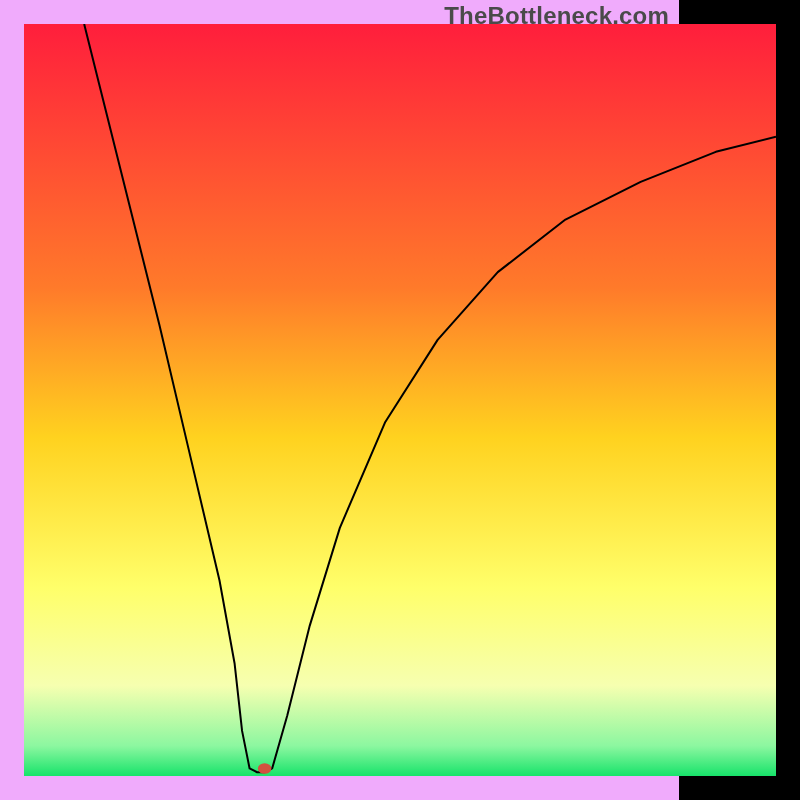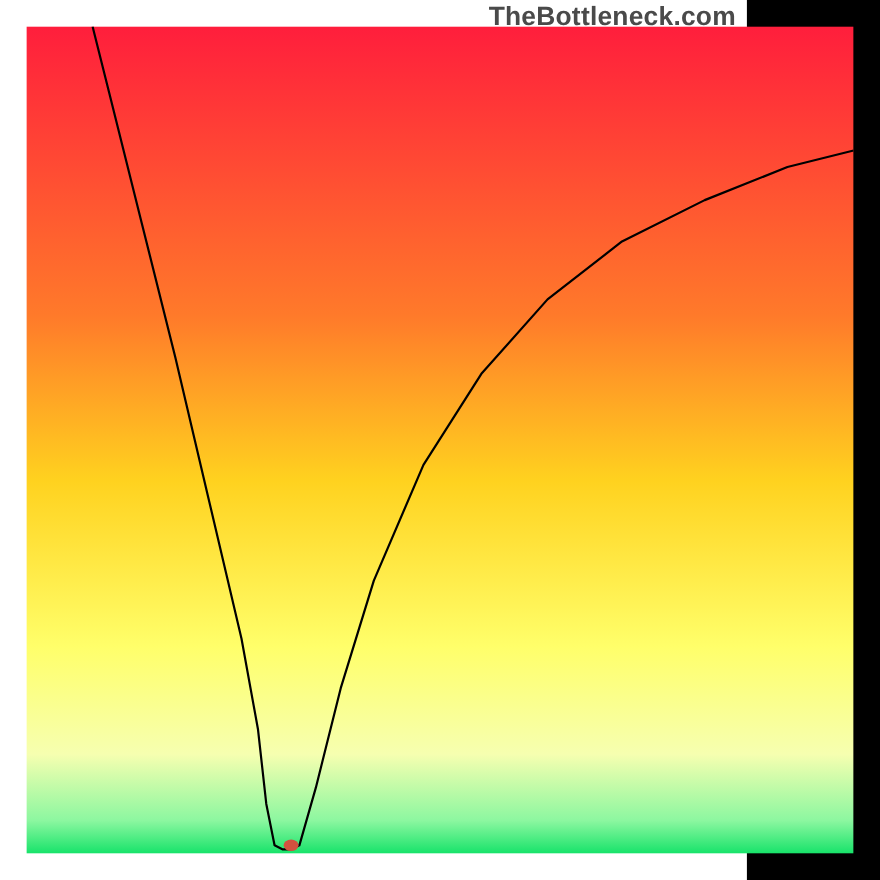--- a/index.html
+++ b/index.html
@@ -8,21 +8,21 @@
     width: 800px;
     height: 800px;
     background: #000;
     font-family: Arial, Helvetica, sans-serif;
     overflow: hidden;
   }
   .frame {
     position: relative;
     width: 679px;
     height: 800px;
-    background: #ffffff;
+    background: #f0abfc;
   }
   .watermark {
     position: absolute;
     top: 2px;
     right: 10px;
     color: #4a4a4a;
     font-size: 24px;
     font-weight: 600;
     letter-spacing: 0.2px;
     z-index: 5;

